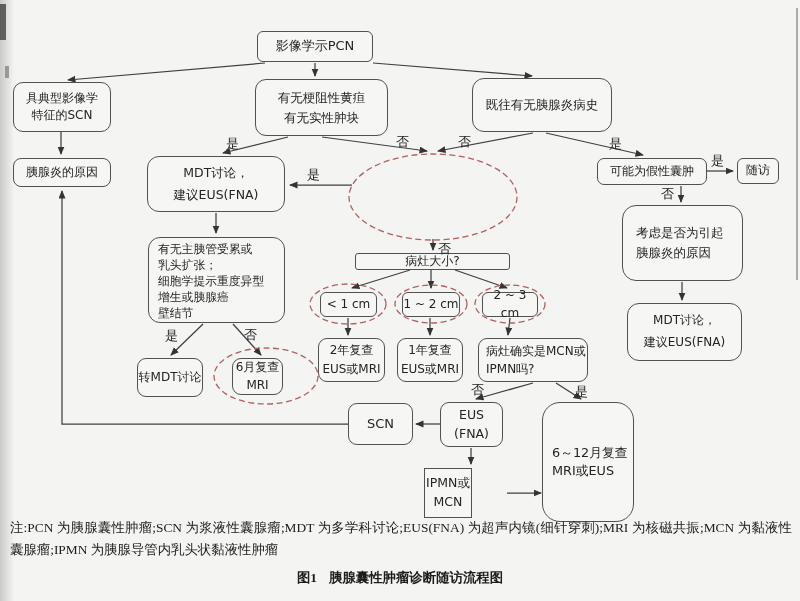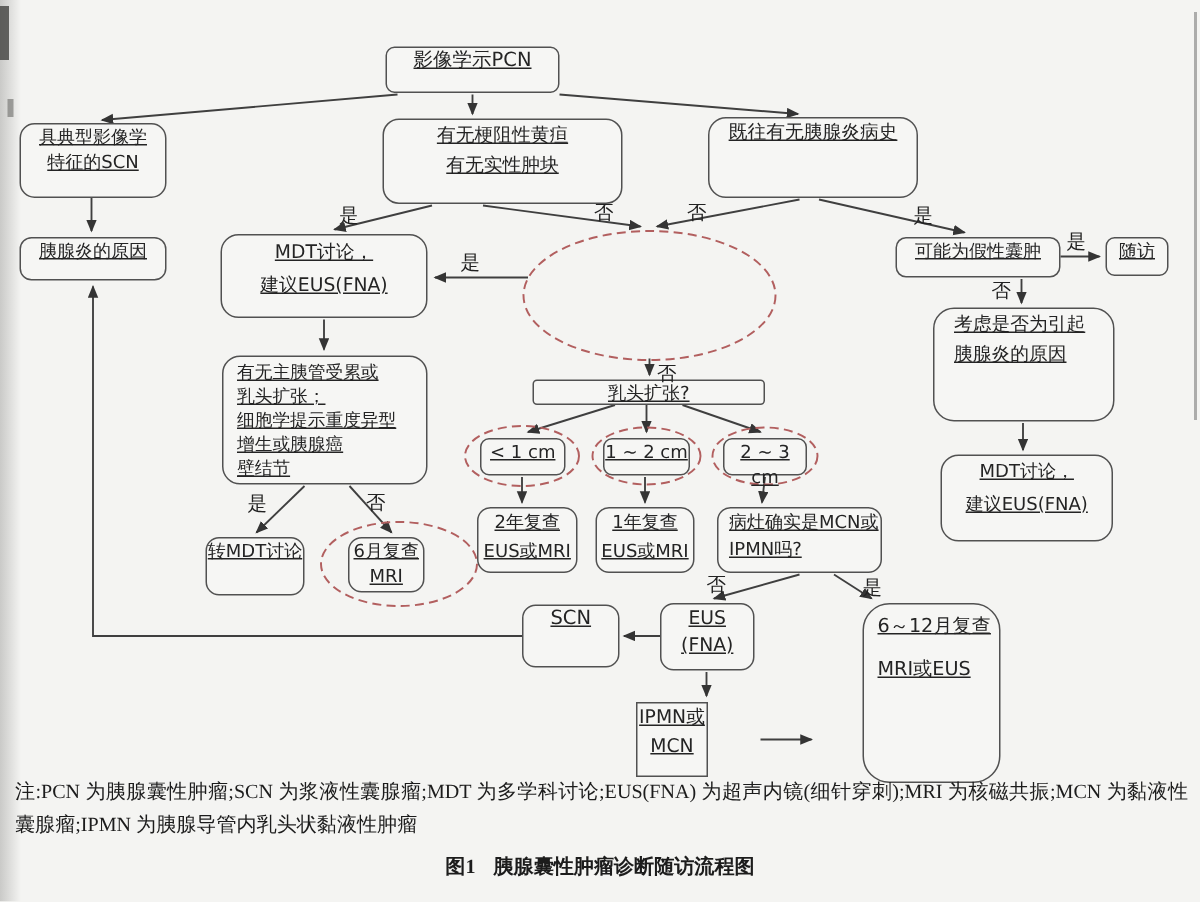--- a/index.html
+++ b/index.html
@@ -12,24 +12,23 @@
   
   .edge-shade-left{position:absolute;left:0;top:0;width:14px;height:601px;
     background:linear-gradient(to right, rgba(150,150,148,0.45), rgba(244,244,242,0));}
   .mark-a{position:absolute;left:0;top:4px;width:6px;height:36px;background:#4a4a48;opacity:.85;}
   .mark-b{position:absolute;left:5px;top:66px;width:4px;height:12px;background:#6a6a68;opacity:.6;}
   .edge-line-right{position:absolute;left:796px;top:8px;width:2px;height:272px;background:#9a9a98;opacity:.8;}
   
   .node{
     position:absolute;box-sizing:border-box;
     border:1.5px solid #515151;border-radius:10px;background:#f6f6f4;
-    display:flex;justify-content:center;
+    display:flex;align-items:center;justify-content:center;
     text-align:center;color:#242424;font-size:12.5px;line-height:1.45;
     white-space:pre-line;
-    text-decoration:underline;
   }
   .node.la{justify-content:flex-start;text-align:left;}
   .elabel{position:absolute;font-size:13px;color:#222;white-space:nowrap;}
   svg.overlay{position:absolute;left:0;top:0;pointer-events:none;}
   .arrow{stroke:#3f3f3f;stroke-width:1.25;fill:none;}
   .hl{stroke:#b25f5f;stroke-width:1.3;fill:none;stroke-dasharray:6 3.5;}
   
   .note{
     position:absolute;left:10px;top:517px;width:782px;
     font-family:"Liberation Serif","DejaVu Serif",serif;
@@ -95,21 +94,21 @@
       <ellipse class="hl" cx="510" cy="304" rx="35" ry="19"></ellipse>
       <ellipse class="hl" cx="266" cy="376" rx="52" ry="28"></ellipse>
     </g>
   </svg>
 
   <div class="node" style="left:257px;top:31px;width:116px;height:31px;border-radius:6px;font-size:13px;border-width:1.7px"><span>影像学示PCN</span></div>
 
   <div class="node" style="left:13px;top:82px;width:98px;height:50px;border-radius:10px;font-size:12px"><span>具典型影像学
 特征的SCN</span></div>
 
-  <div class="node" style="left:255px;top:79px;width:160px;height:57px;border-radius:11px;line-height:1.6"><span>有无梗阻性黄疸
+  <div class="node" style="left:255px;top:79px;width:133px;height:57px;border-radius:11px;line-height:1.6"><span>有无梗阻性黄疸
 有无实性肿块</span></div>
 
   <div class="node" style="left:472px;top:78px;width:140px;height:54px;border-radius:12px"><span>既往有无胰腺炎病史</span></div>
 
   <div class="node" style="left:13px;top:158px;width:98px;height:29px;border-radius:8px;font-size:12px"><span>胰腺炎的原因</span></div>
 
   <div class="node" style="left:147px;top:156px;width:138px;height:56px;border-radius:12px;line-height:1.75"><span>MDT讨论，
 建议EUS(FNA)</span></div>
 
 
@@ -122,21 +121,21 @@
 
   <div class="node" style="left:627px;top:303px;width:115px;height:58px;border-radius:12px;line-height:1.8;font-size:12px"><span>MDT讨论，
 建议EUS(FNA)</span></div>
 
   <div class="node la" style="left:148px;top:237px;width:137px;height:86px;border-radius:12px;font-size:11.8px;line-height:16px;padding:2px 16px 0 9px"><span>有无主胰管受累或
 乳头扩张；
 细胞学提示重度异型
 增生或胰腺癌
 壁结节</span></div>
 
-  <div class="node" style="left:355px;top:253px;width:155px;height:17px;border-radius:3px;font-size:12px;border-width:1.2px"><span>乳头扩张?</span></div>
+  <div class="node" style="left:355px;top:253px;width:155px;height:17px;border-radius:3px;font-size:12px;border-width:1.2px"><span>病灶大小?</span></div>
 
   <div class="node" style="left:320px;top:292px;width:57px;height:25px;border-radius:6px;font-size:12px"><span>&lt; 1 cm</span></div>
 
   <div class="node" style="left:402px;top:292px;width:58px;height:25px;border-radius:6px;font-size:12px"><span>1 ~ 2 cm</span></div>
 
   <div class="node" style="left:482px;top:292px;width:56px;height:25px;border-radius:6px;font-size:12px"><span>2 ~ 3 cm</span></div>
 
   <div class="node" style="left:318px;top:338px;width:67px;height:44px;border-radius:9px;font-size:12px;line-height:1.55"><span>2年复查
 EUS或MRI</span></div>
 
@@ -151,21 +150,21 @@
   <div class="node" style="left:232px;top:358px;width:51px;height:37px;border-radius:9px;font-size:12px"><span>6月复查MRI</span></div>
 
   <div class="node" style="left:348px;top:403px;width:65px;height:42px;border-radius:9px;font-size:13px"><span>SCN</span></div>
 
   <div class="node" style="left:440px;top:402px;width:63px;height:45px;border-radius:9px;font-size:12.5px;line-height:1.45"><span>EUS
 (FNA)</span></div>
 
   <div class="node" style="left:424px;top:468px;width:48px;height:50px;border-radius:0;font-size:12.5px;line-height:1.5"><span>IPMN或
 MCN</span></div>
 
-  <div class="node la" style="left:575px;top:402px;width:92px;height:120px;border-radius:18px;font-size:12.8px;line-height:29px;padding-left:9px"><span>6～12月复查
+  <div class="node la" style="left:542px;top:402px;width:92px;height:120px;border-radius:18px;font-size:12.8px;line-height:18px;padding-left:9px"><span>6～12月复查
 MRI或EUS</span></div>
 
   <span class="elabel" style="left:226px;top:135px">是</span>
   <span class="elabel" style="left:396px;top:133px">否</span>
   <span class="elabel" style="left:458px;top:133px">否</span>
   <span class="elabel" style="left:609px;top:135px">是</span>
   <span class="elabel" style="left:307px;top:166px">是</span>
   <span class="elabel" style="left:711px;top:152px">是</span>
   <span class="elabel" style="left:661px;top:185px">否</span>
   <span class="elabel" style="left:438px;top:240px">否</span>

